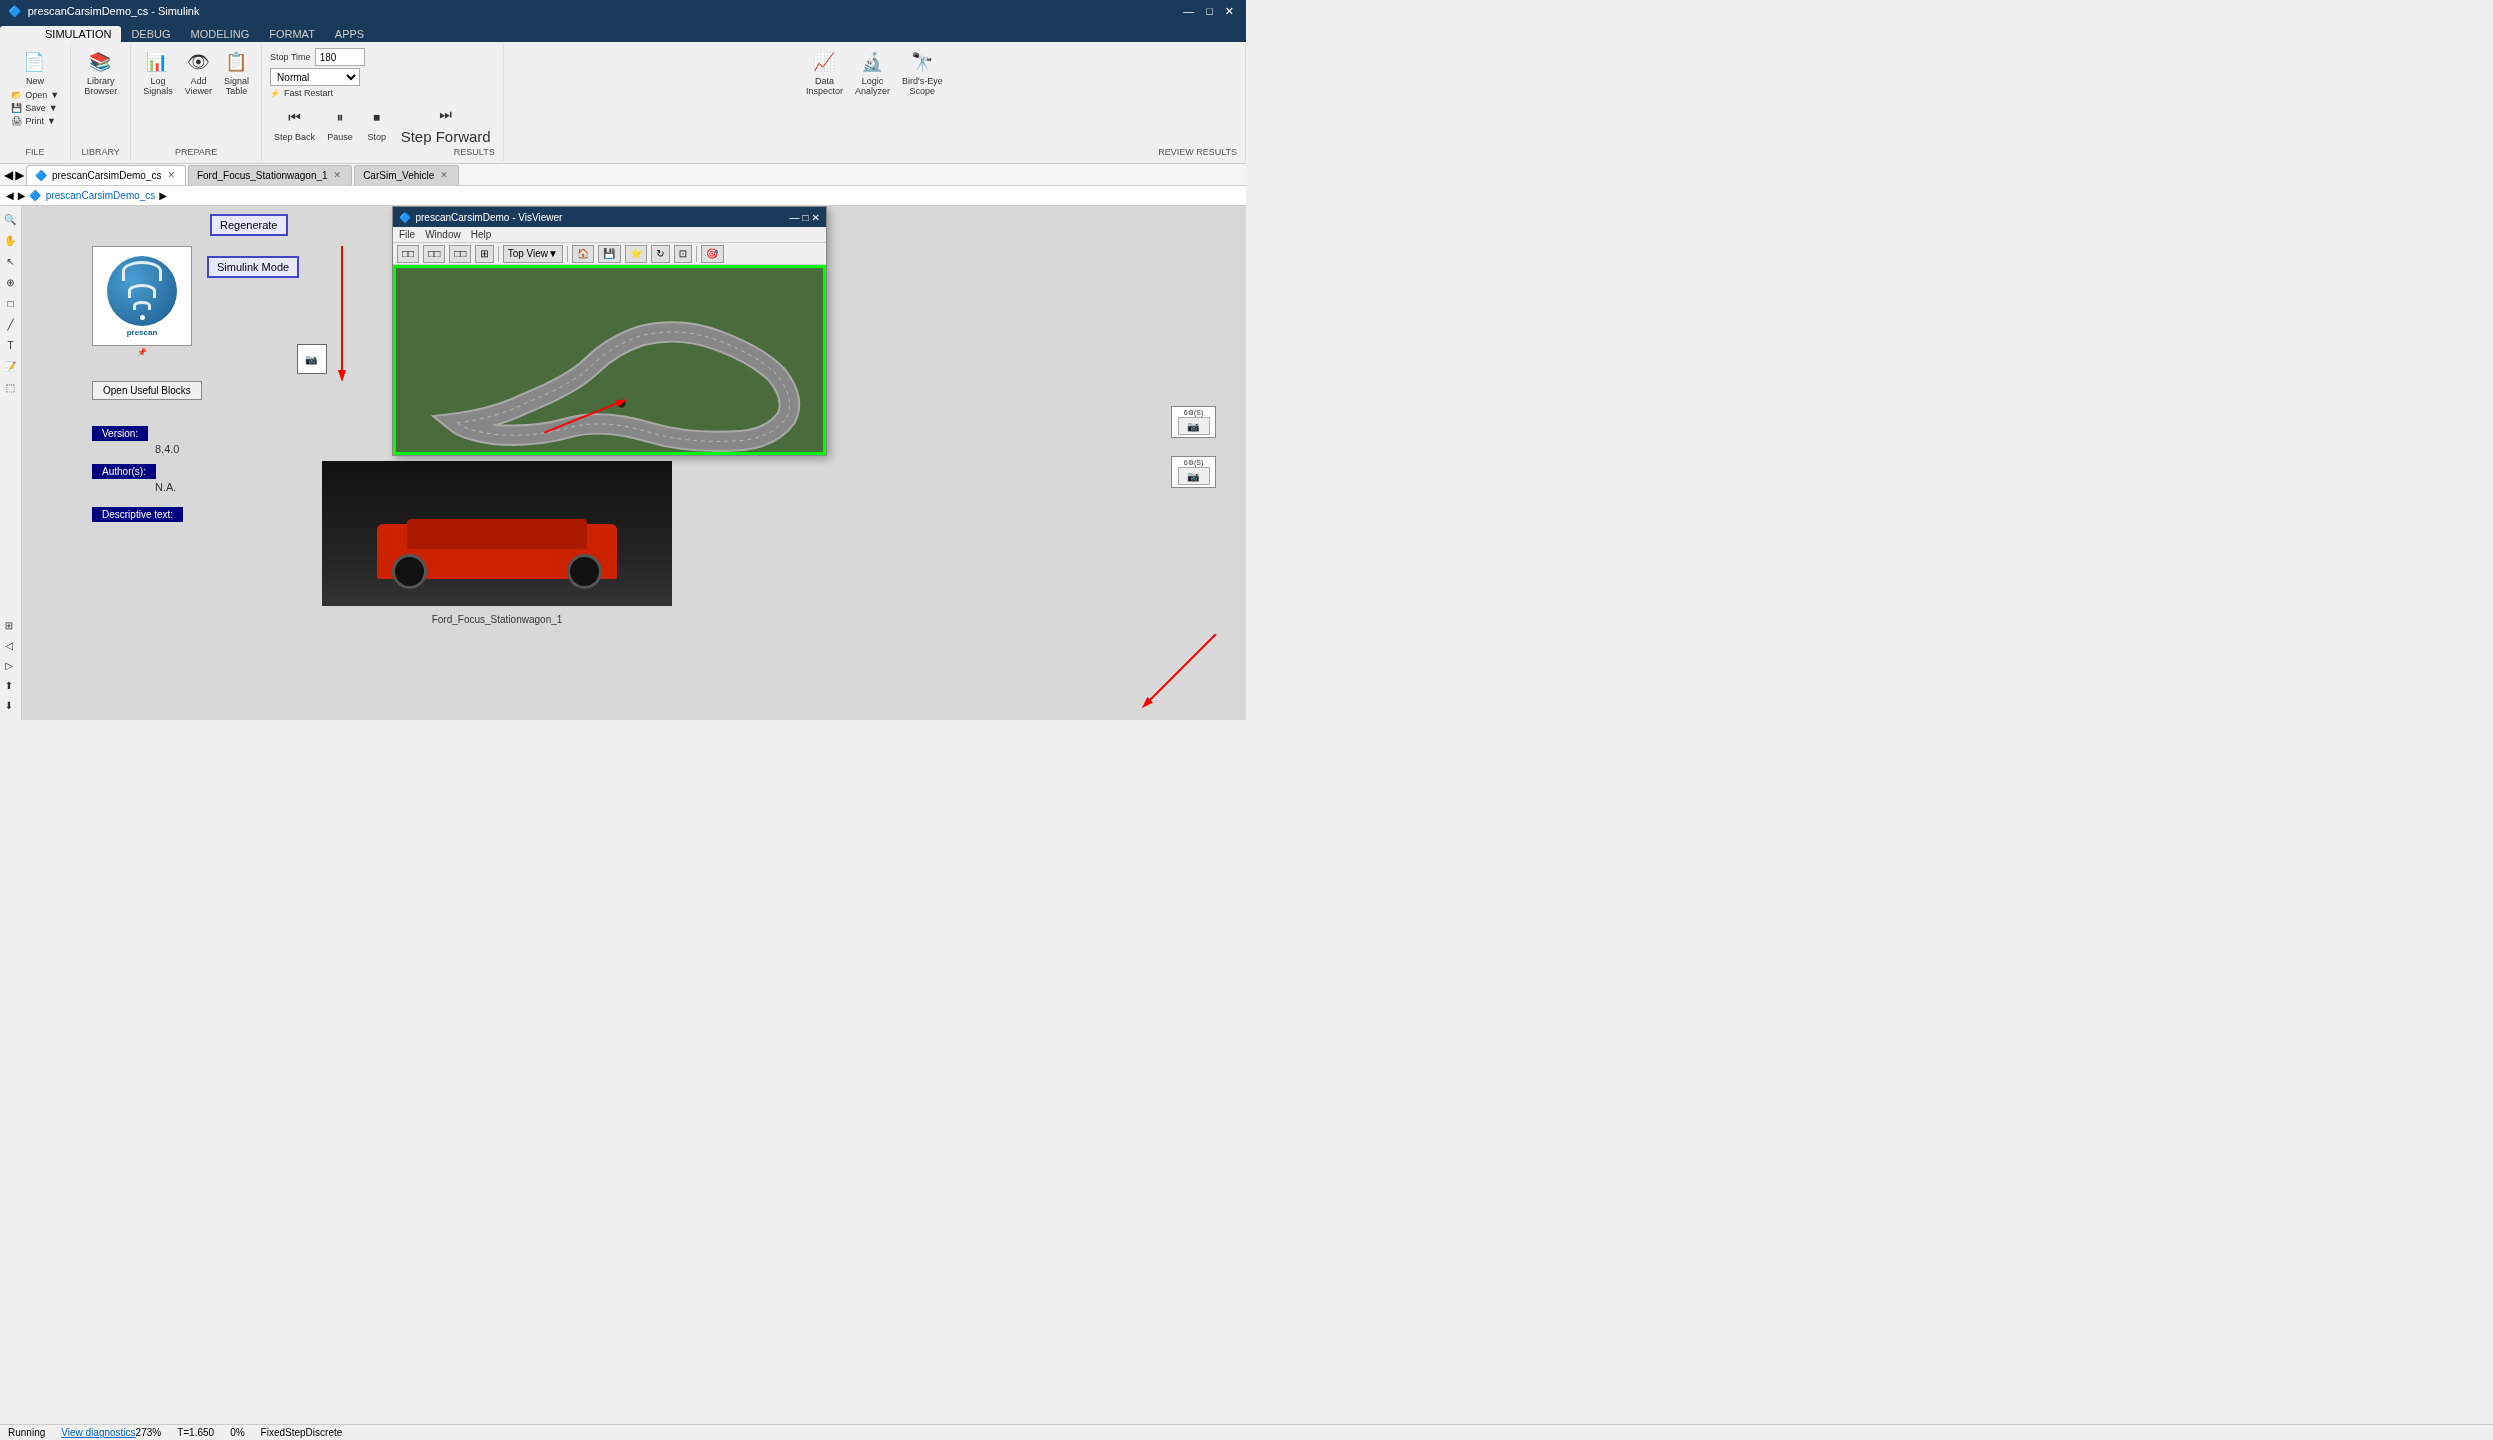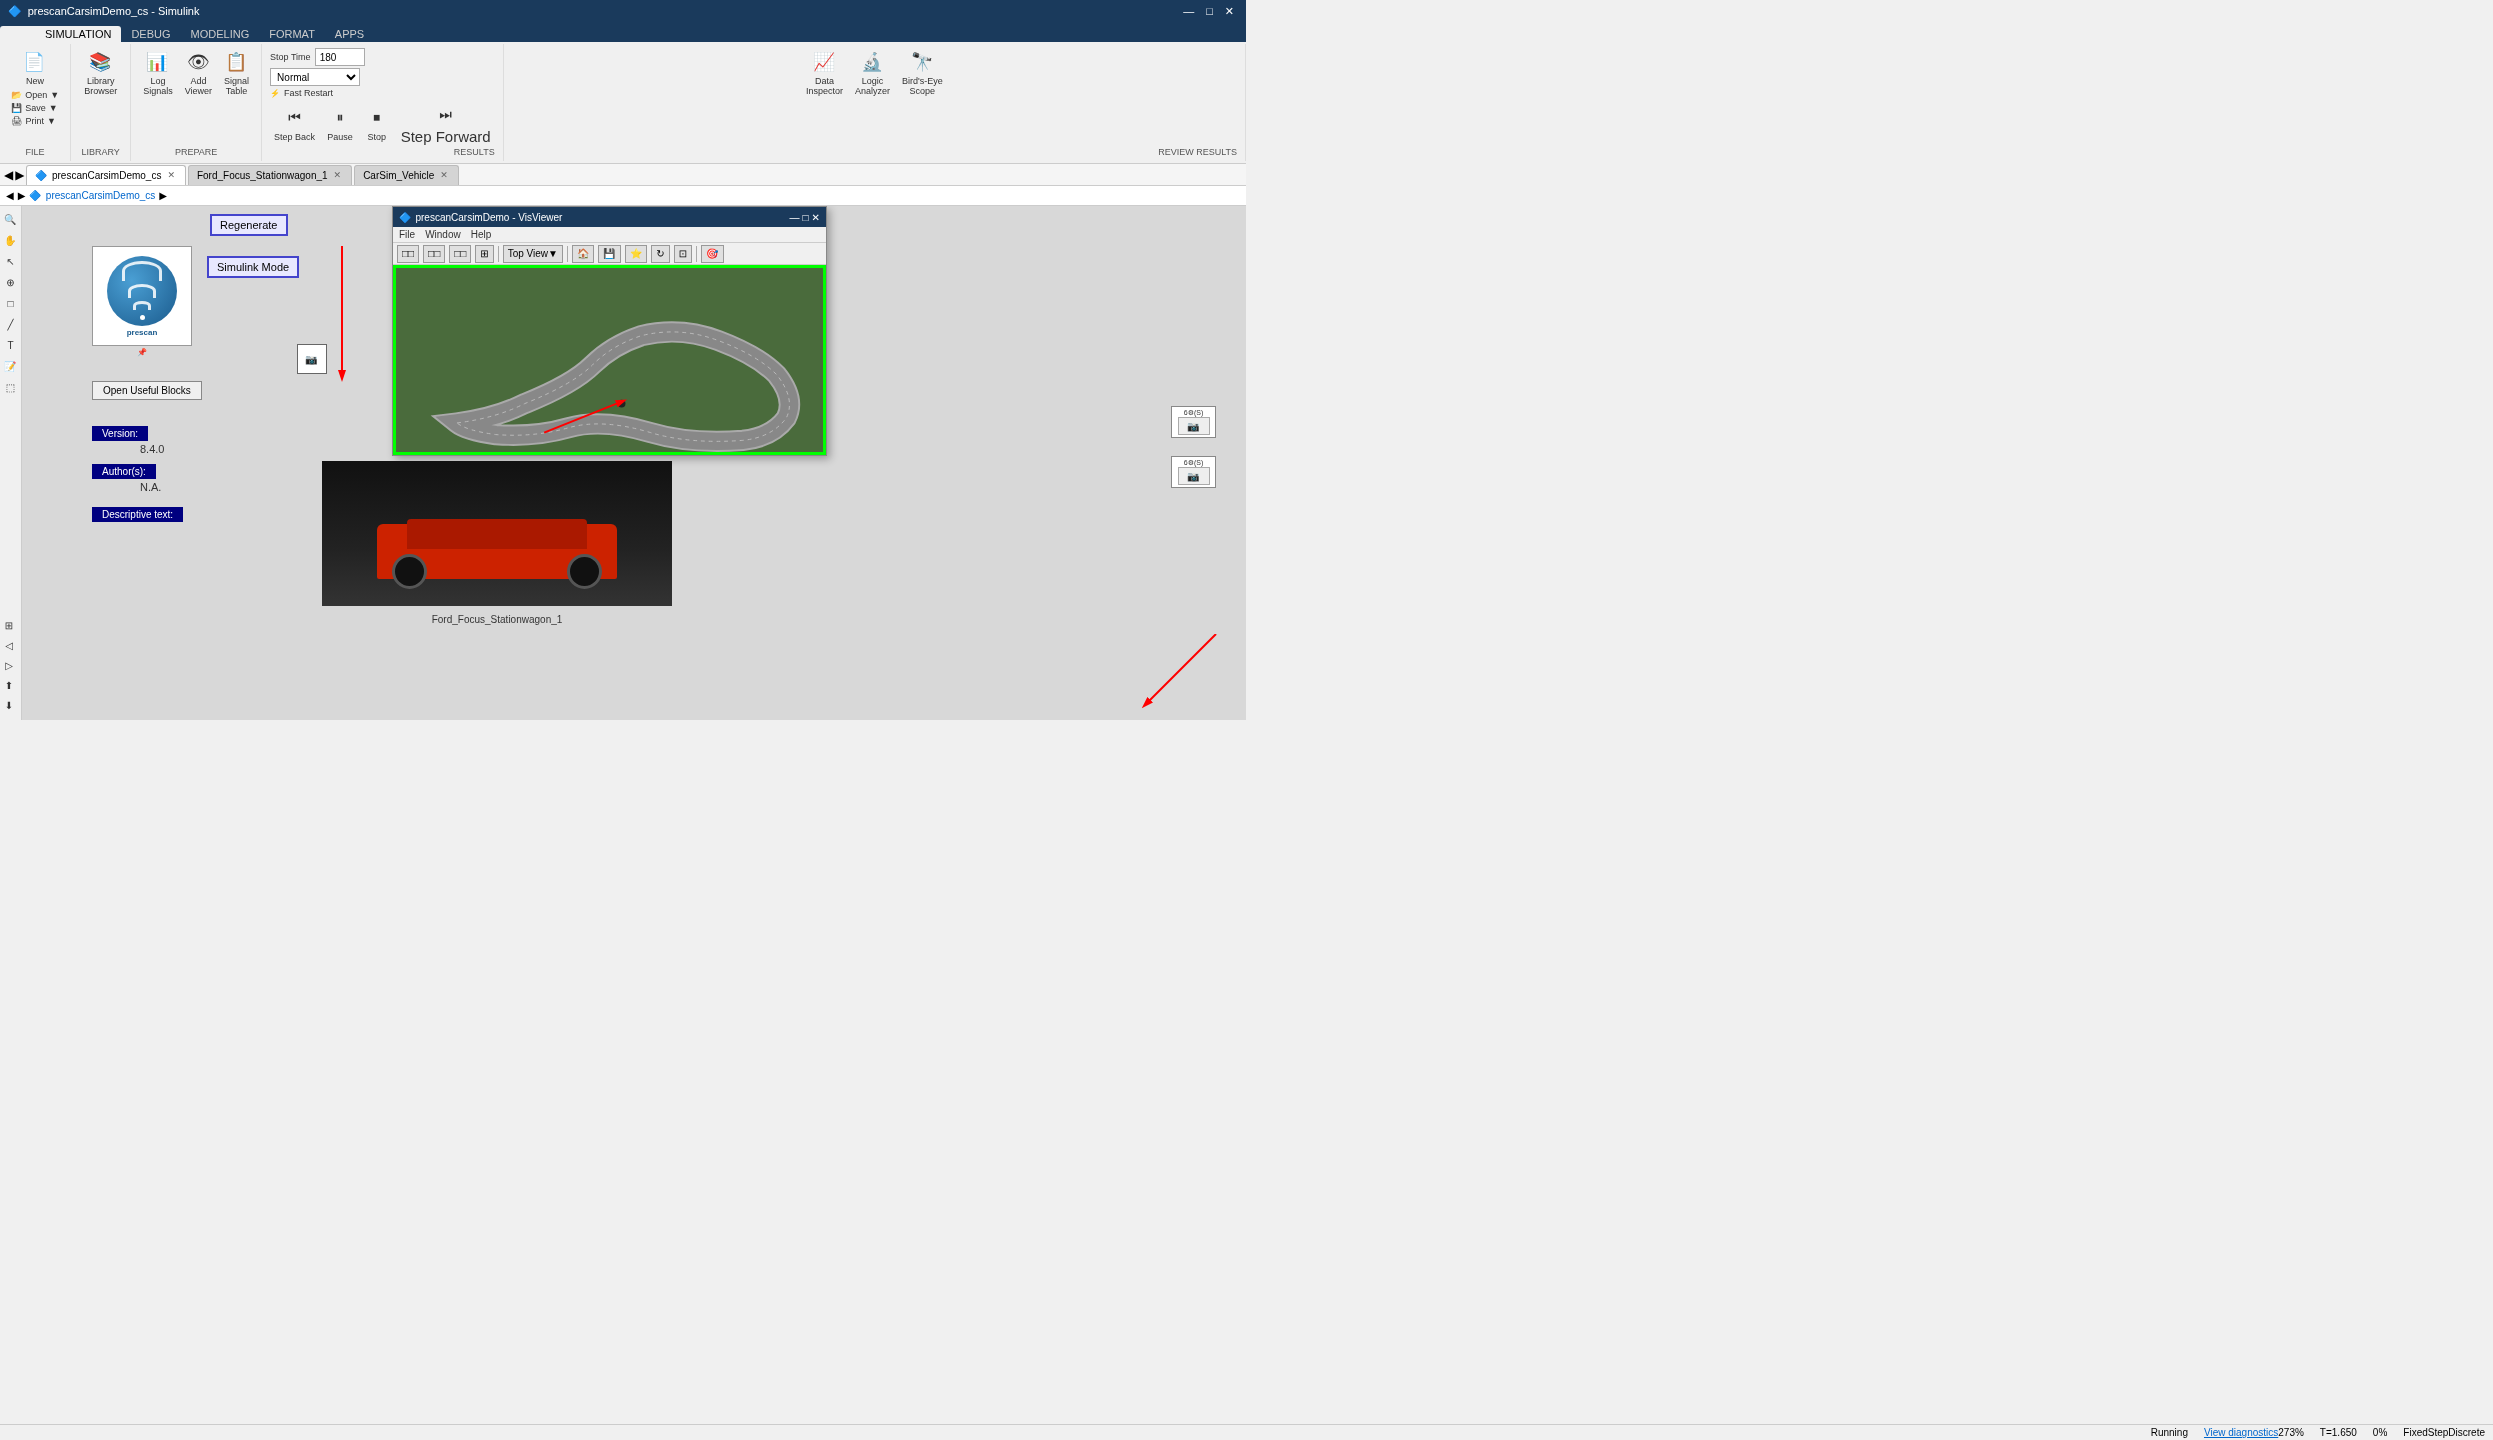--- a/index.html
+++ b/index.html
@@ -279,21 +279,21 @@
     .info-label {
       position: absolute;
       background: #000080;
       color: white;
       padding: 2px 10px;
       font-size: 10px;
       left: 70px;
     }
     .info-value {
       position: absolute;
-      left: 70px;
+      left: 85px;
       font-size: 11px;
       color: #333;
       padding-left: 48px;
     }
 
     
     .connector-block {
       position: absolute;
       width: 30px;
       height: 30px;
@@ -394,21 +394,21 @@
       overflow: hidden;
     }
 
     
     .status-bar {
       background: #f0f0f0;
       border-top: 1px solid #ccc;
       height: 16px;
       display: flex;
       align-items: center;
-      justify-content: flex-end;
+      justify-content: flex-start;
       padding: 1px 8px;
       font-size: 10px;
       position: fixed;
       bottom: 0;
       left: 0;
       right: 0;
     }
     .status-bar-left { display: flex; gap: 16px; }
     .status-bar-right { display: flex; gap: 16px; }
     .status-link { color: #0066cc; cursor: pointer; text-decoration: underline; }

